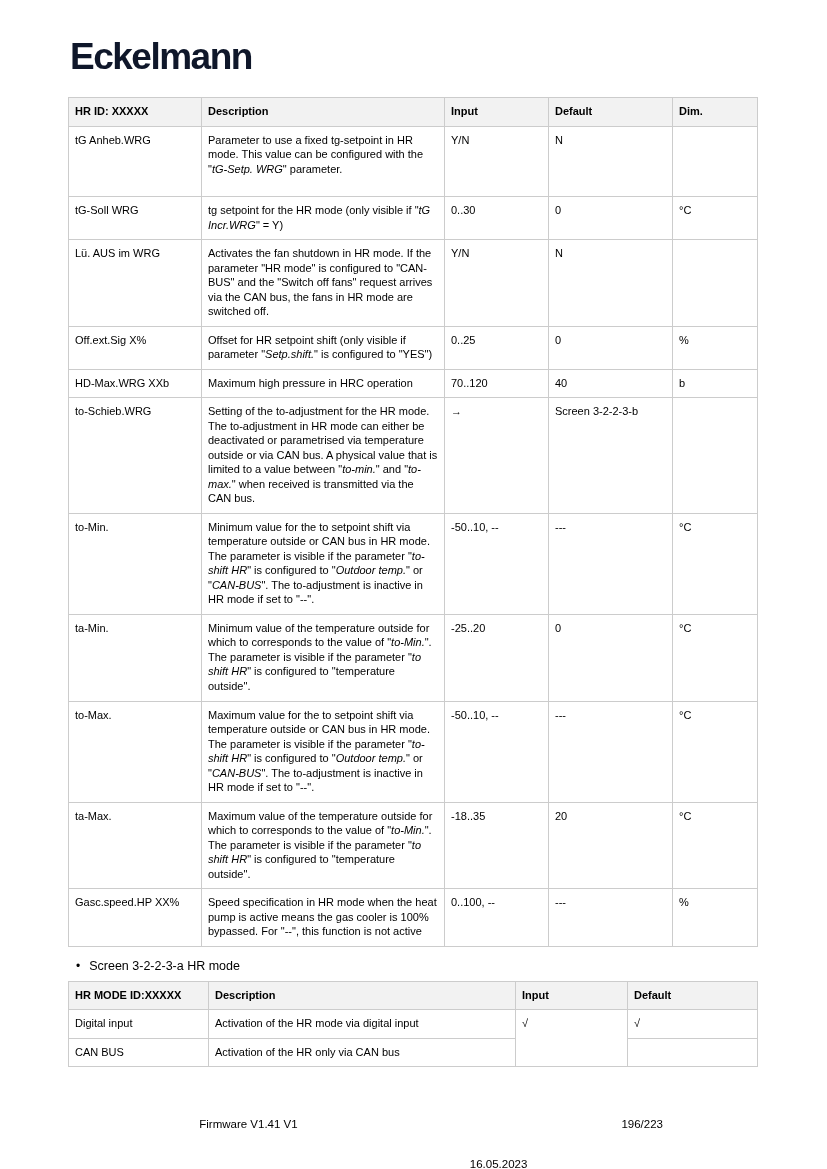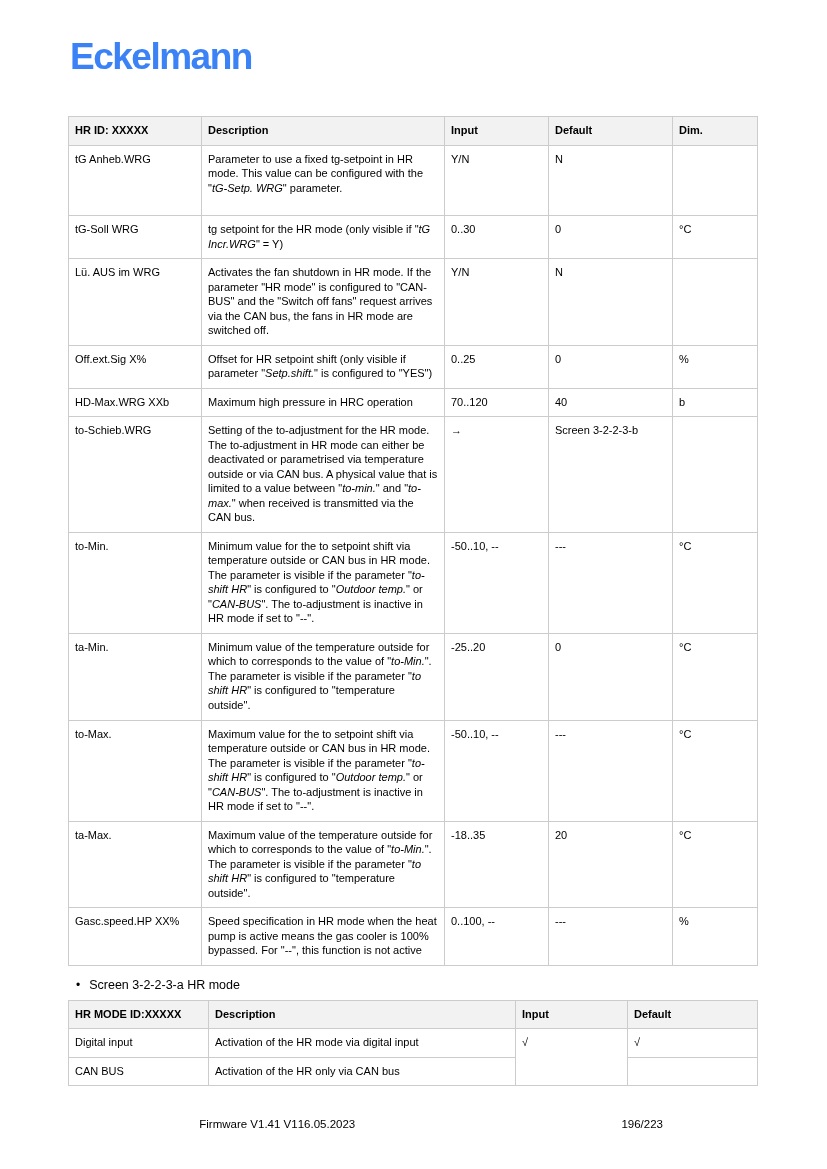--- a/index.html
+++ b/index.html
@@ -8,25 +8,25 @@
     width: 827px; height: 1169px;
     font-family: "Liberation Sans", sans-serif;
     color: #000;
     position: relative;
     overflow: hidden;
   }
   .page { position: relative; width: 827px; height: 1169px; }
 
   .logo {
     position: absolute; left: 70px; top: 36px;
-    font-size: 37px; font-weight: bold; color: #3b82f6;
+    font-size: 37px; font-weight: bold; color: #0f172a;
     letter-spacing: -1.5px;
   }
 
-  .content { position: absolute; left: 68px; top: 116px; width: 689px; }
+  .content { position: absolute; left: 68px; top: 97px; width: 689px; }
 
   table {
     width: 100%;
     border-collapse: collapse;
     table-layout: fixed;
     font-size: 11px;
   }
   th, td {
     border: 1px solid #cccccc;
     padding: 6px 6px 7px 6px;
@@ -45,21 +45,21 @@
     display: flex; align-items: baseline;
   }
   .bullet-dot { font-size: 12px; margin-right: 9px; }
 
   .footer {
     position: absolute; left: 68px; top: 1118px; width: 689px;
     font-size: 11.5px;
     display: flex;
   }
   .footer .f-left  { flex: 1; text-align: right; }
-  .footer .f-center{ flex: 1; text-align: left; }
+  .footer .f-center{ flex: 1; text-align: right; margin-top: 40px; }
   .footer .f-right { flex: 1; text-align: center; }
 </style>
 </head>
 <body>
 
 <div class="page">
 
   <div class="logo">Eckelmann</div>
 
   <div class="content">

